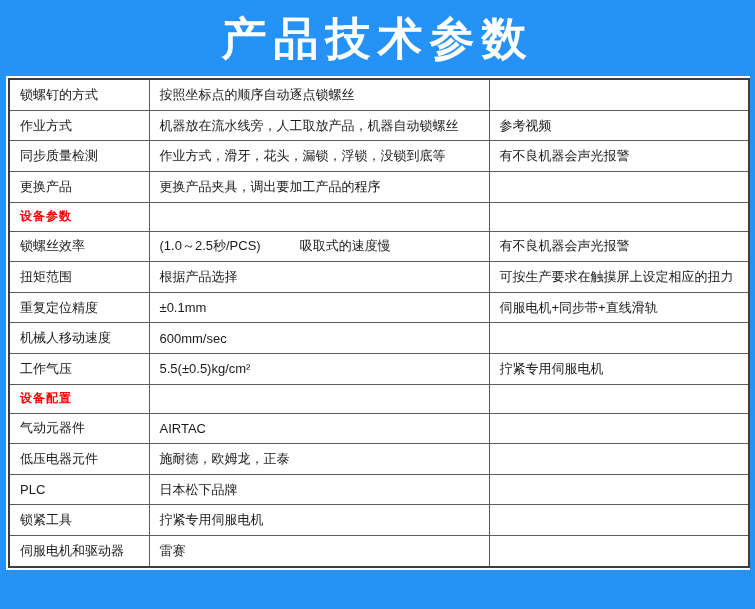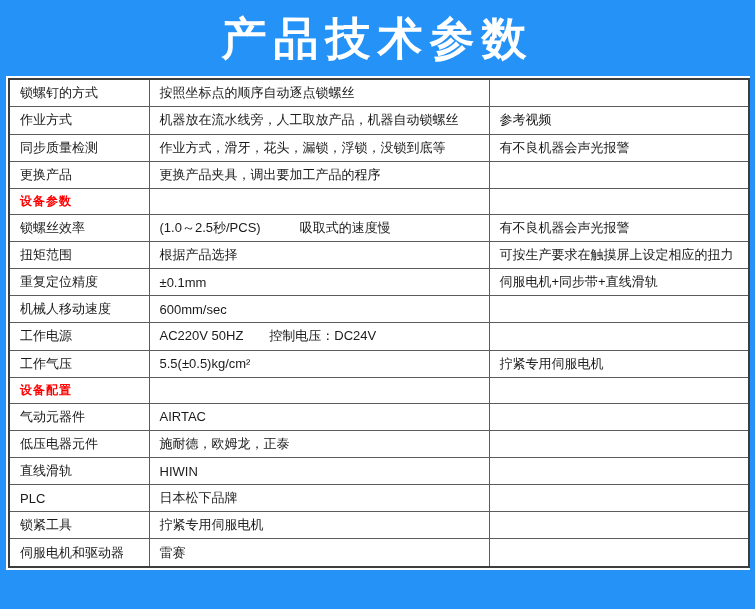--- a/index.html
+++ b/index.html
@@ -130,47 +130,37 @@
             <td class="cell-label">重复定位精度</td>
             <td class="cell-value">±0.1mm</td>
             <td class="cell-remark">伺服电机+同步带+直线滑轨</td>
           </tr>
           <tr>
             <td class="cell-label">机械人移动速度</td>
             <td class="cell-value">600mm/sec</td>
             <td class="cell-remark"></td>
           </tr>
           <tr>
-            <td class="cell-label">工作电源</td>
-            <td class="cell-value">AC220V  50HZ　　控制电压：DC24V</td>
-            <td class="cell-remark"></td>
-          </tr>
-          <tr>
             <td class="cell-label">工作气压</td>
             <td class="cell-value">5.5(±0.5)kg/cm²</td>
             <td class="cell-remark">拧紧专用伺服电机</td>
           </tr>
           <tr class="section-row">
             <td class="cell-label">设备配置</td>
             <td class="cell-value"></td>
             <td class="cell-remark"></td>
           </tr>
           <tr>
             <td class="cell-label">气动元器件</td>
             <td class="cell-value">AIRTAC</td>
             <td class="cell-remark"></td>
           </tr>
           <tr>
             <td class="cell-label">低压电器元件</td>
             <td class="cell-value">施耐德，欧姆龙，正泰</td>
-            <td class="cell-remark"></td>
-          </tr>
-          <tr>
-            <td class="cell-label">直线滑轨</td>
-            <td class="cell-value">HIWIN</td>
             <td class="cell-remark"></td>
           </tr>
           <tr>
             <td class="cell-label">PLC</td>
             <td class="cell-value">日本松下品牌</td>
             <td class="cell-remark"></td>
           </tr>
           <tr>
             <td class="cell-label">锁紧工具</td>
             <td class="cell-value">拧紧专用伺服电机</td>

